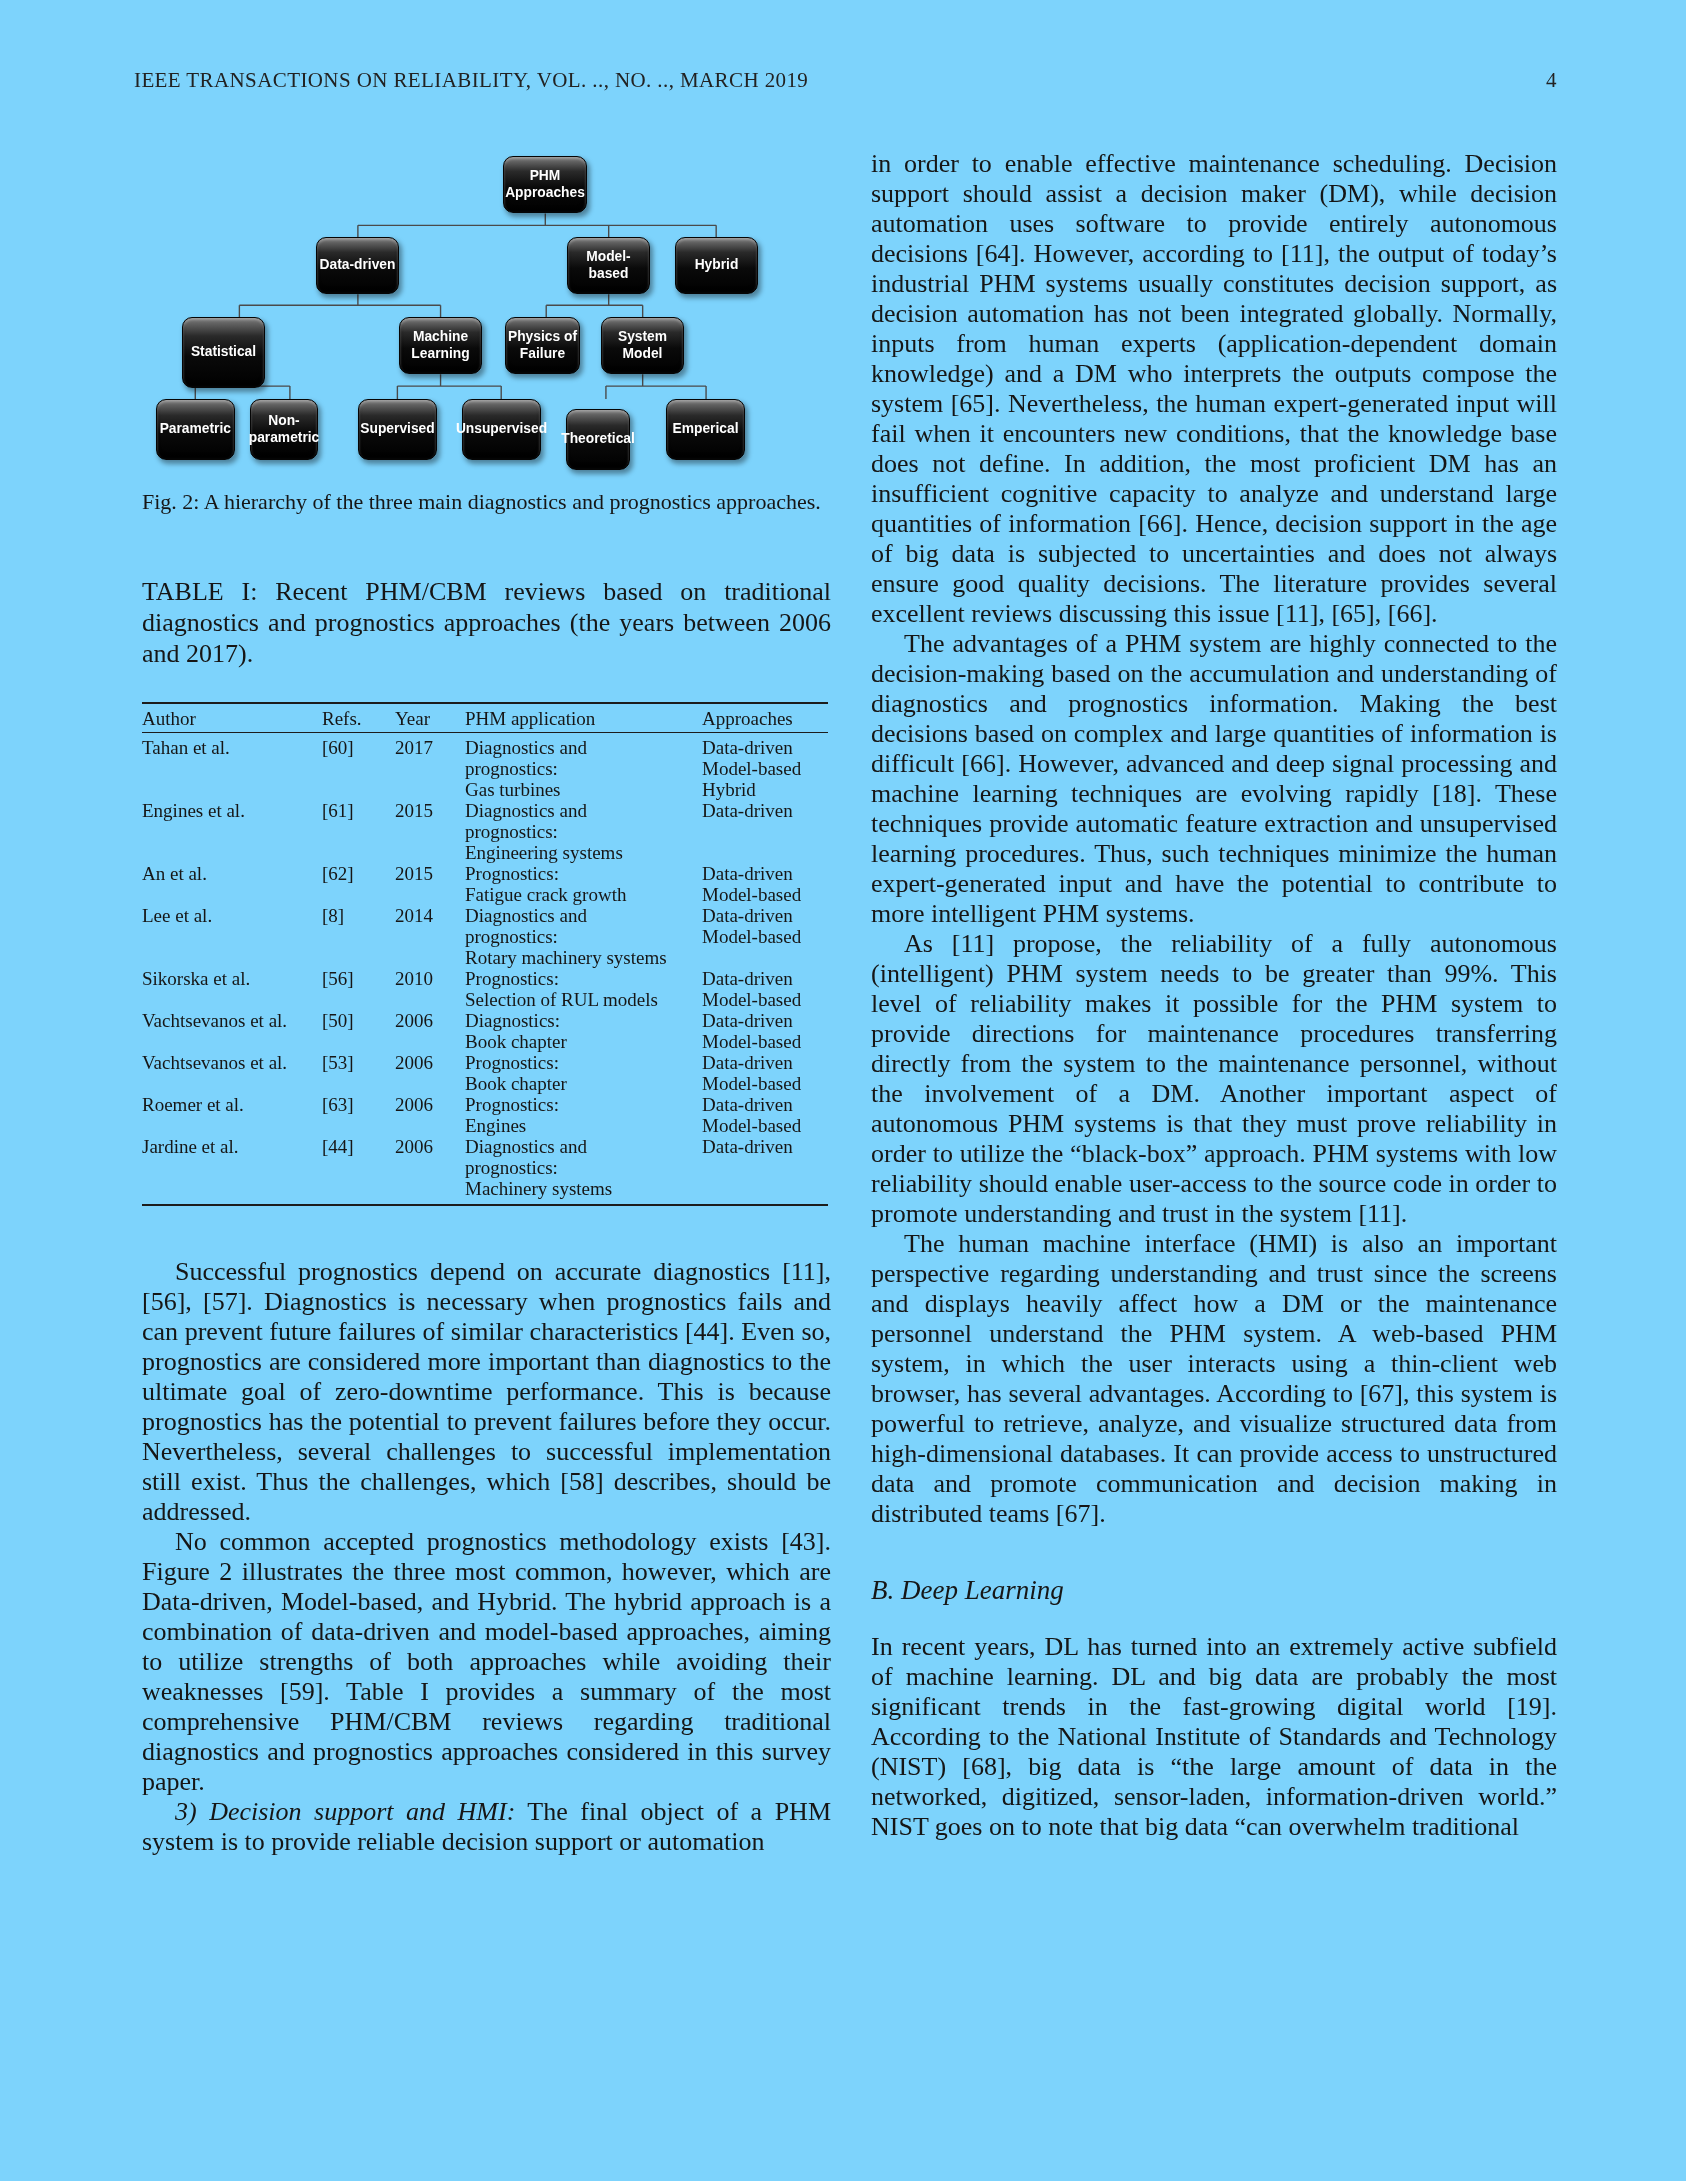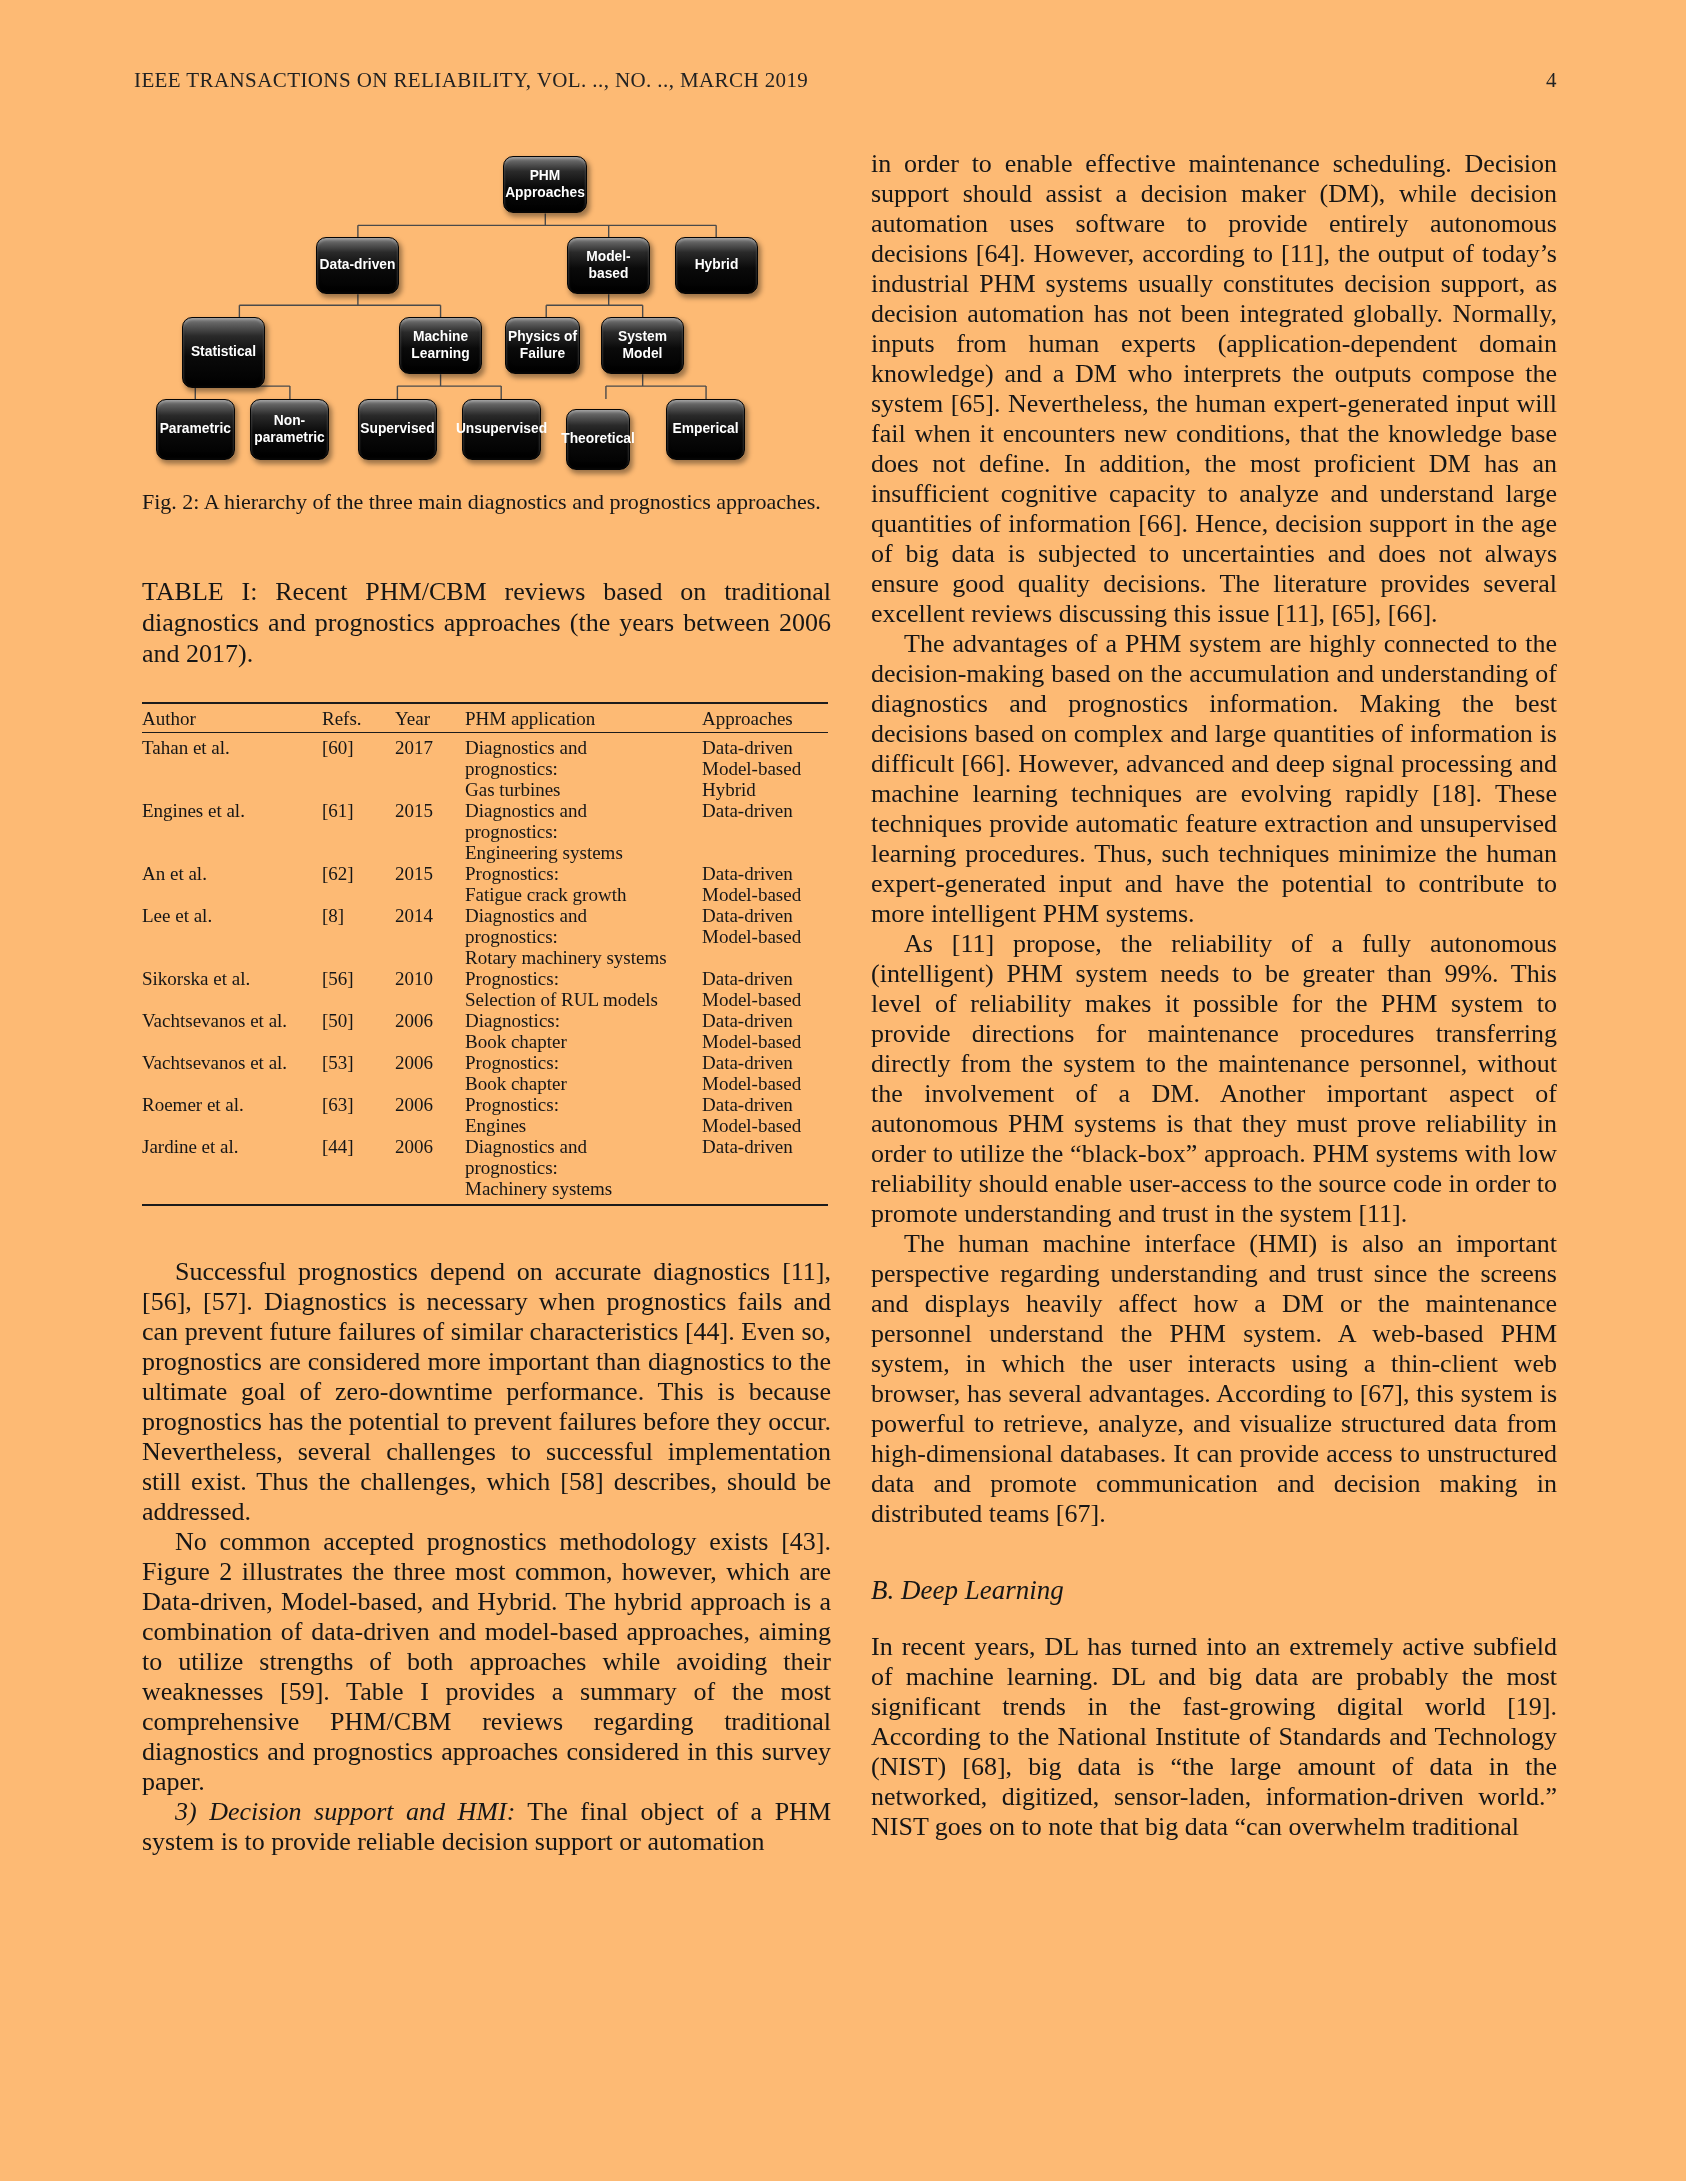--- a/index.html
+++ b/index.html
@@ -1,17 +1,17 @@
 <!DOCTYPE html>
 <html style="font-size:14.7px"><head>
 <meta charset="utf-8">
 <style>
   html,body { margin:0; padding:0; background:#e8e8e8; }
   .page {
-    position:relative; width:1686px; height:2182px; background:#fdba74;
+    position:relative; width:1686px; height:2182px; background:#7dd3fc;
     font-family:"Liberation Serif", serif; color:#161616; overflow:hidden;
   }
   .running-head {
     position:absolute; top:68px; left:134px; right:129px;
     display:flex; justify-content:space-between;
     font-size:21px; letter-spacing:0.4px; color:#222;
   }
   .columns {
     position:absolute; top:149px; left:134px; right:129px;
     display:flex; gap:40px; align-items:flex-start;margin-left:8px;
@@ -89,21 +89,21 @@
           <div class="node" style="left:425px;top:88px;width:83px;height:57px">Model-based</div>
           <div class="node" style="left:533px;top:88px;width:83px;height:57px">Hybrid</div>
           <div class="node" style="left:40px;top:168px;width:83px;height:71px">Statistical</div>
           <div class="node" style="left:257px;top:168px;width:83px;height:57px">Machine
 Learning</div>
           <div class="node" style="left:363px;top:168px;width:75px;height:57px">Physics of
 Failure</div>
           <div class="node" style="left:459px;top:168px;width:83px;height:57px">System
 Model</div>
           <div class="node" style="left:13.8px;top:250px;width:79px;height:61px">Parametric</div>
-          <div class="node" style="left:108px;top:250px;width:79px;height:61px">Non-
+          <div class="node" style="left:108px;top:250px;width:68px;height:61px">Non-
 parametric</div>
           <div class="node" style="left:216px;top:250px;width:79px;height:61px">Supervised</div>
           <div class="node" style="left:320px;top:250px;width:79px;height:61px">Unsupervised</div>
           <div class="node" style="left:424px;top:260px;width:64px;height:61px">Theoretical</div>
           <div class="node" style="left:524px;top:250px;width:79px;height:61px">Emperical</div>
         </div>
         <figcaption class="fig-caption">Fig. 2: A hierarchy of the three main diagnostics and prognostics approaches.</figcaption>
       </figure>
 
       <div class="table-caption">TABLE I: Recent PHM/CBM reviews based on traditional diagnostics and prognostics approaches (the years between 2006 and 2017).</div>

